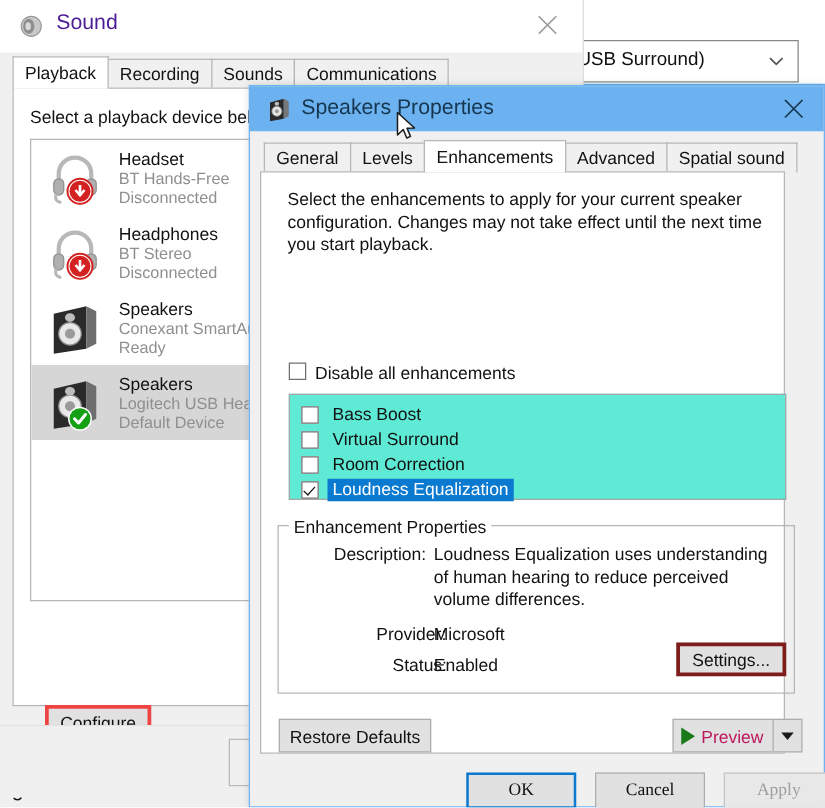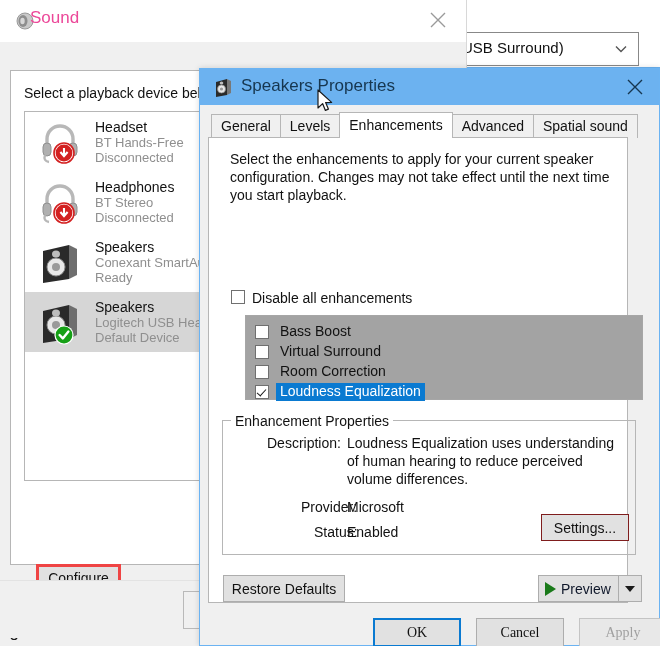--- a/index.html
+++ b/index.html
@@ -95,23 +95,23 @@
     background: #ffffff;
     border-bottom: 1px solid #ffffff;
   }
   .sound-icon {
     position: absolute;
     left: 14px; top: 10px;
     width: 22px; height: 22px;
   }
   .sound-title {
     position: absolute;
-    left: 30px; top: 8px;
+    left: 45px; top: 8px;
     font-size: 17px;
-    color: #ec4899;
+    color: #4c1d95;
     text-align: right;
   }
   .sound-close {
     position: absolute;
     right: 17px; top: 9px;
     width: 22px; height: 22px;
     color: #9a9a9a;
   }
   .sound-close svg { display:block; }
 
@@ -324,24 +324,23 @@
     font-size: 14px;
     color: #111111;
     margin-left: 7px;
   }
 
   .enh-list {
     position: absolute;
     left: 22px; top: 177px;
     width: 398px; height: 85px;
     border: 1px solid #a6a6a6;
-    background: #a3a3a3;
+    background: #5eead4;
     box-sizing: border-box;
     padding: 6px 0 0 9px;
-    margin-left: 14px;
   }
   .enh-item {
     display: flex;
     align-items: center;
     height: 20px;
     margin-bottom: 0px;
   }
   .enh-item .enh-label {
     font-size: 14px;
     color: #111111;
@@ -380,21 +379,21 @@
   .prop-provider-key { left: 78px; top: 77px; }
   .prop-provider-val { left: 124px; top: 77px; }
   .prop-status-key { left: 91px; top: 102px; }
   .prop-status-val { left: 124px; top: 102px; }
 
   .settings-btn {
     position: absolute;
     left: 318px; top: 93px;
     width: 88px; height: 27px;
     background: #e1e1e1;
-    border: 1px solid #7f1d1d;
+    border: 3px solid #7f1d1d;
     font-size: 14px;
     color: #111111;
     display: flex;
     align-items: center;
     justify-content: center;
     box-sizing: border-box;
   }
 
   .restore-btn {
     position: absolute;
@@ -427,21 +426,21 @@
   }
   .preview-arrow {
     width: 0; height: 0;
     border-left: 11px solid #1a7a1a;
     border-top: 7px solid transparent;
     border-bottom: 7px solid transparent;
     margin-right: 5px;
   }
   .preview-label {
     font-size: 14px;
-    color: #0f172a;
+    color: #be185d;
   }
   .preview-drop {
     width: 22px;
     display: flex;
     align-items: center;
     justify-content: center;
   }
   .caret-down {
     width: 0; height: 0;
     border-left: 5px solid transparent;
@@ -529,20 +528,26 @@
       <div class="sound-title">Sound</div>
       <div class="sound-close">
         <svg viewBox="0 0 22 22" width="22" height="22">
             <path d="M4 4 L18 18 M18 4 L4 18" stroke="#9a9a9a" stroke-width="1.4" fill="none"></path>
           </svg>
       </div>
     </div>
 
     <div class="sound-body">
 
+      <div class="tabstrip">
+        <div class="tab active">Playback</div>
+        <div class="tab">Recording</div>
+        <div class="tab">Sounds</div>
+        <div class="tab">Communications</div>
+      </div>
 
       <div class="sound-page">
         <div class="page-hint">Select a playback device below to modify its settings:</div>
 
         <div class="device-list">
 
           <div class="device-row">
             <div class="device-icon">
               <svg class="icon-svg" viewBox="0 0 46 46" width="46" height="46">
                 <path d="M10 26 V20 A13 13 0 0 1 36 20 V26" fill="none" stroke="#b8b8b8" stroke-width="3.4"></path>

